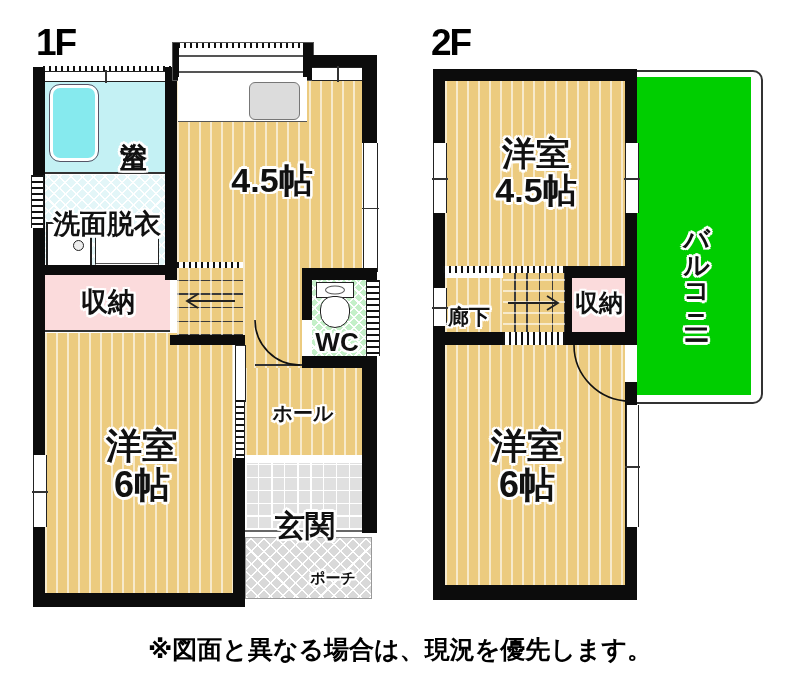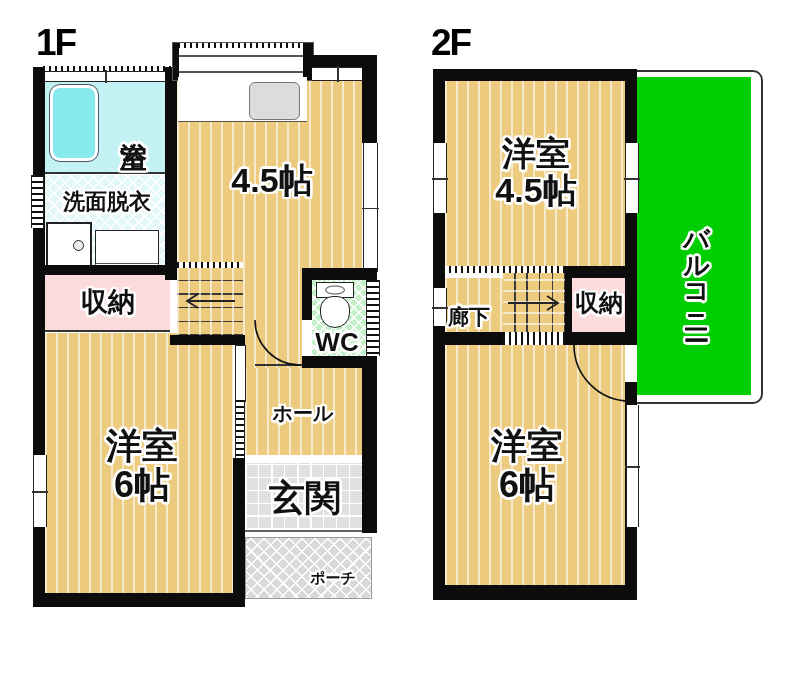--- a/index.html
+++ b/index.html
@@ -166,39 +166,40 @@
   <div class="abs wall" style="left:433px;top:585px;width:204px;height:15px;"></div>
 
   <svg width="800" height="689" viewBox="0 0 800 689">
     <path d="M255,320 A45,45 0 0 0 300,365" fill="none" stroke="#111" stroke-width="1.6"></path>
     <path d="M574,345 A56,56 0 0 0 630,401" fill="none" stroke="#111" stroke-width="1.6"></path>
     <path d="M235,301 L188,301 M198,294 L187,301 L198,308" fill="none" stroke="#222" stroke-width="1.8"></path>
     <path d="M508,303 L557,303 M547,296 L558,303 L547,310" fill="none" stroke="#222" stroke-width="1.8"></path>
   </svg>
 
   <div class="lbl vert" style="left:133px;top:121px;font-size:27px;">浴室</div>
-  <div class="lbl" style="left:107px;top:202px;font-size:22px;">洗面脱衣</div>
+  <div class="lbl" style="left:107px;top:225px;font-size:27px;">洗面脱衣</div>
   <div class="lbl" style="left:272px;top:180px;font-size:34px;">
     <span style="display:block;">4.5帖</span>
   </div>
   <div class="lbl" style="left:108px;top:303px;font-size:27px;">収納</div>
   <div class="lbl" style="left:337px;top:342px;font-size:26px;">WC</div>
   <div class="lbl" style="left:303px;top:414px;font-size:20px;">ホール</div>
   <div class="lbl" style="left:142px;top:466px;font-size:36px;">
     <span style="display:block;">洋室</span>
     <span style="display:block;">6帖</span>
   </div>
-  <div class="lbl" style="left:305px;top:498px;font-size:36px;">玄関</div>
+  <div class="lbl" style="left:305px;top:526px;font-size:30px;">玄関</div>
   <div class="lbl" style="left:333px;top:578px;font-size:15px;">ポーチ</div>
 
   <div class="lbl" style="left:536px;top:172px;font-size:34px;">
     <span style="display:block;">洋室</span>
     <span style="display:block;">4.5帖</span>
   </div>
   <div class="lbl vert" style="left:697px;top:268px;font-size:26px;">バルコニー</div>
   <div class="lbl" style="left:469px;top:317px;font-size:21px;">廊下</div>
   <div class="lbl" style="left:599px;top:303px;font-size:24px;">収納</div>
   <div class="lbl" style="left:527px;top:466px;font-size:36px;">
     <span style="display:block;">洋室</span>
     <span style="display:block;">6帖</span>
   </div>
 
+  <div class="disclaimer" style="top:633px;">※図面と異なる場合は、現況を優先します。</div>
 </div>
 
 </body></html>

